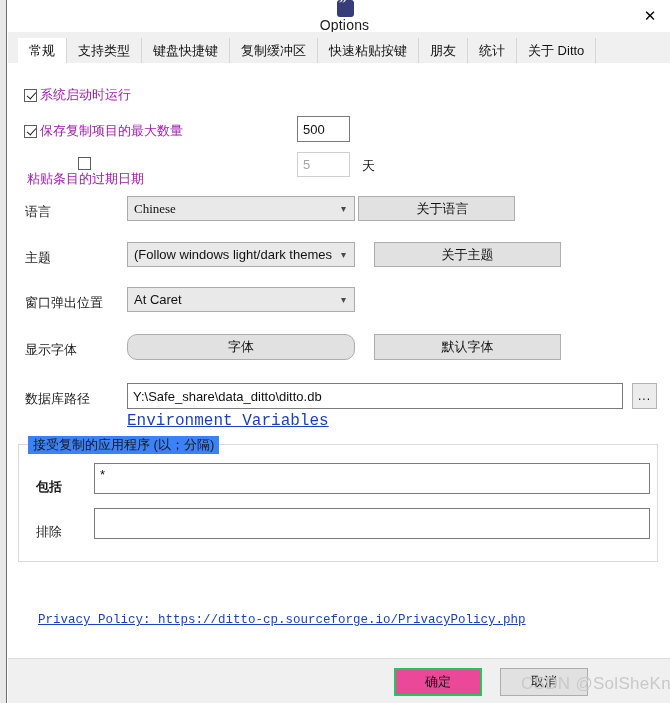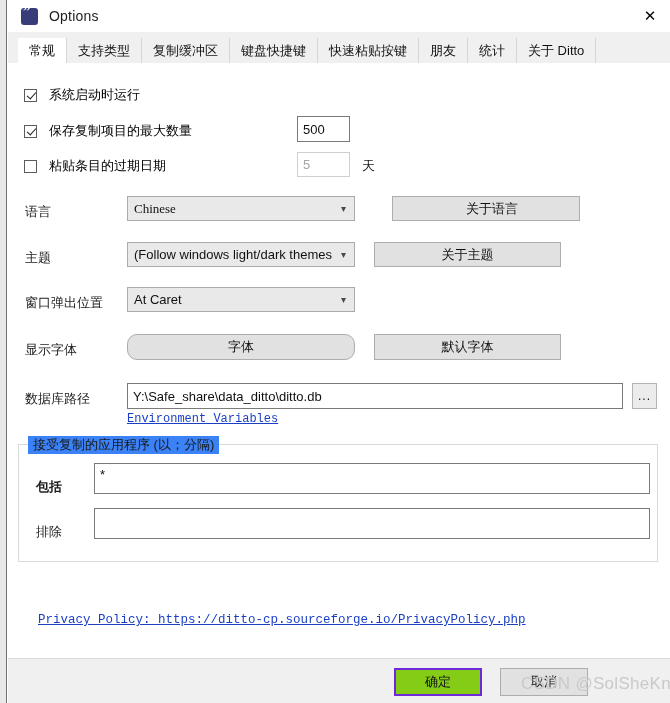--- a/index.html
+++ b/index.html
@@ -28,20 +28,21 @@
   }
 
   
   .titlebar {
     position: absolute;
     left: 8px; top: 0;
     width: 662px; height: 32px;
     background: #ffffff;
     display: flex;
     align-items: center;
+    flex-direction: column;
   }
   .title-icon {
     width: 17px; height: 17px;
     margin-left: 13px;
     background: #383c78;
     border-radius: 3px;
     position: relative;
     flex: none;
   }
   .title-icon::before {
@@ -153,23 +154,23 @@
   .cbox.checked::after {
     content: "";
     position: absolute;
     left: 4px; top: 0px;
     width: 4px; height: 8px;
     border: solid #1a1a1a;
     border-width: 0 1.6px 1.6px 0;
     transform: rotate(42deg);
   }
   .cbrow .cbtext {
-    margin-left: 12px;
-    font-size: 13px;
-    color: #000000;
+    margin-left: 3px;
+    font-size: 13px;
+    color: #a21caf;
     white-space: nowrap;
   }
 
   
   .tinput {
     position: absolute;
     background: #ffffff;
     border: 1px solid #7a7a7a;
     font-size: 13px;
     color: #101010;
@@ -222,33 +223,33 @@
     border: 1px solid #adadad;
     font-size: 13px;
     color: #111111;
     display: flex;
     align-items: center;
     justify-content: center;
     cursor: default;
     white-space: nowrap;
   }
   .btn.default {
-    background: #84cc16;
-    border: 2px solid #6d28d9;
+    background: #ec4899;
+    border: 2px solid #22c55e;
   }
   .btn.flat-gray {
     background: #ececec;
     border: 1px solid #b3b3b3;
   }
 
   
   .link {
     position: absolute;
     font-family: "Liberation Mono", "DejaVu Sans Mono", monospace;
-    font-size: 12px;
+    font-size: 16px;
     color: #1a3fc4;
     text-decoration: underline;
     white-space: nowrap;
     cursor: default;
   }
 
   
   .groupbox {
     position: absolute;
     border: 1px solid #d9d9d9;
@@ -299,24 +300,24 @@
 
   <div class="tabstrip">
     <div class="tabs">
       <div class="tab active">
           <span>常规</span>
         </div>
       <div class="tab">
           <span>支持类型</span>
         </div>
       <div class="tab">
+          <span>键盘快捷键</span>
+        </div>
+      <div class="tab">
           <span>复制缓冲区</span>
-        </div>
-      <div class="tab">
-          <span>键盘快捷键</span>
         </div>
       <div class="tab">
           <span>快速粘贴按键</span>
         </div>
       <div class="tab">
           <span>朋友</span>
         </div>
       <div class="tab">
           <span>统计</span>
         </div>
@@ -333,33 +334,33 @@
       <span class="cbox checked"></span>
       <span class="cbtext">系统启动时运行</span>
     </div>
 
     <div class="cbrow" style="left:16px; top:58px;">
       <span class="cbox checked"></span>
       <span class="cbtext">保存复制项目的最大数量</span>
     </div>
     <div class="tinput" style="left:289px; top:52px; width:53px; height:26px;">500</div>
 
-    <div class="cbrow" style="left:16px; top:93px;">
+    <div class="cbrow" style="left:16px; top:93px;flex-direction:column;">
       <span class="cbox"></span>
       <span class="cbtext">粘贴条目的过期日期</span>
     </div>
     <div class="tinput disabled" style="left:289px; top:88px; width:53px; height:25px;">5</div>
     <div class="lbl" style="left:354px; top:93px;">天</div>
 
     <div class="lbl" style="left:17px; top:139px;">语言</div>
     <div class="combo" style="left:119px; top:132px; width:228px; height:25px;font-family:Liberation Serif, serif;">
       <span class="ctext">Chinese</span>
       <span class="arrow">▾</span>
     </div>
-    <div class="btn" style="left:384px; top:132px; width:188px; height:25px;padding-left:12px;">关于语言</div>
+    <div class="btn" style="left:350px; top:132px; width:157px; height:25px;padding-left:12px;">关于语言</div>
 
     <div class="lbl" style="left:17px; top:185px;">主题</div>
     <div class="combo" style="left:119px; top:178px; width:228px; height:25px;">
       <span class="ctext">(Follow windows light/dark themes)</span>
       <span class="arrow">▾</span>
     </div>
     <div class="btn" style="left:366px; top:178px; width:187px; height:25px;">关于主题</div>
 
     <div class="lbl" style="left:17px; top:230px;">窗口弹出位置</div>
     <div class="combo" style="left:119px; top:223px; width:228px; height:25px;">

